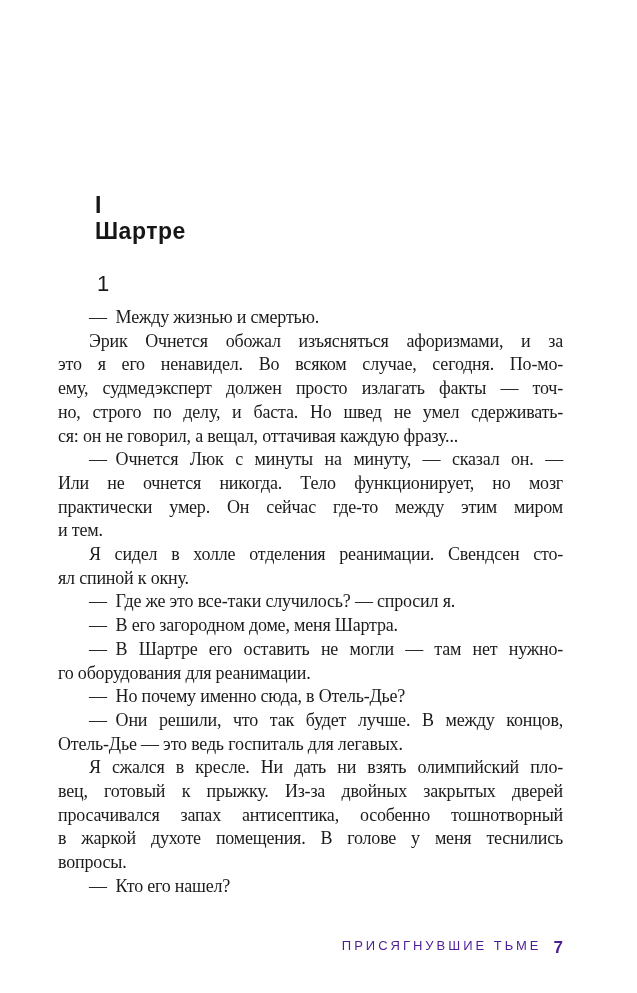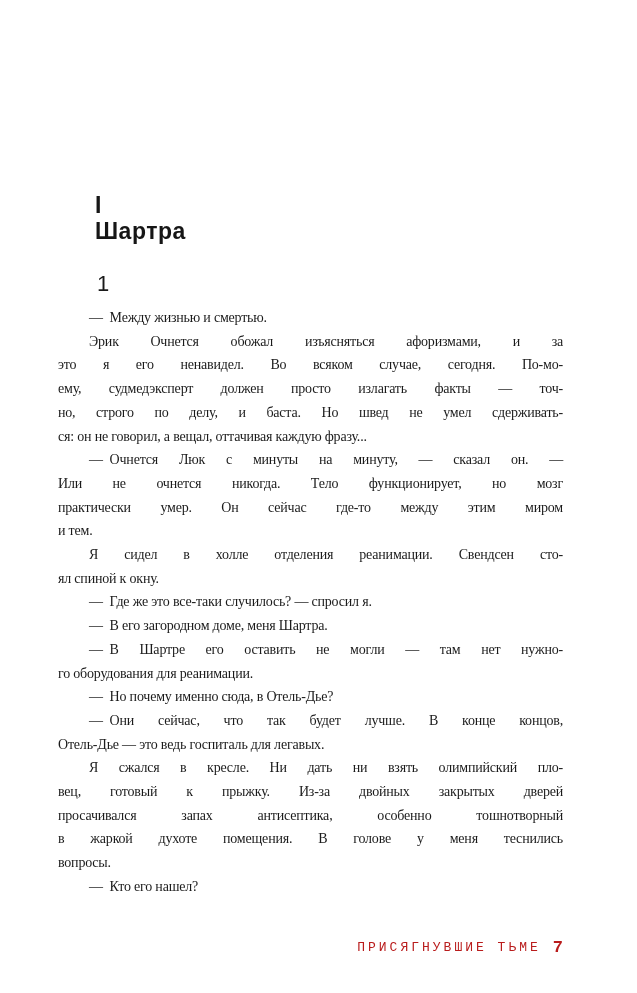--- a/index.html
+++ b/index.html
@@ -46,21 +46,21 @@
     color: #1a1a1a;
   }
 
   
   .body-text {
     position: absolute;
     left: 58px;
     top: 306px;
     width: 505px;
     font-family: "Liberation Serif", serif;
-    font-size: 14px;
+    font-size: 18px;
     line-height: 23.7px;
     letter-spacing: -0.2px;
     color: #1b1b1b;
   }
   .body-text .line {
     text-align: justify;
     text-align-last: left;
     white-space: normal;
   }
   .body-text .line.jl {
@@ -69,44 +69,44 @@
   .body-text .line.indent {
     text-indent: 31px;
   }
 
   
   .page-footer {
     position: absolute;
     right: 74px;
     top: 938px;
     display: flex;
-    align-items: center;
-    font-family: Liberation Mono, monospace;
-    color: #b91c1c;
+    align-items: flex-start;
+    font-family: Liberation Sans, sans-serif;
+    color: #4c1d95;
   }
   .running-title {
     font-size: 13px;
     letter-spacing: 3px;
     font-weight: normal;
   }
   .page-number {
     font-size: 17px;
     font-weight: bold;
     margin-left: 12px;
     letter-spacing: 0;
   }
 </style>
 </head>
 <body>
 
 <div class="page">
 
   <div class="part-heading">
     <div>I</div>
-    <div>Шартра</div>
+    <div>Шартре</div>
   </div>
 
   <div class="section-number">1</div>
 
   <div class="body-text" id="body-text">
       <div class="line indent">— Между жизнью и смертью.</div>
       <div class="line indent jl">Эрик Очнется обожал изъясняться афоризмами, и за</div>
       <div class="line jl">это я его ненавидел. Во всяком случае, сегодня. По-мо-</div>
       <div class="line jl">ему, судмедэксперт должен просто излагать факты — точ-</div>
       <div class="line jl">но, строго по делу, и баста. Но швед не умел сдерживать-</div>
@@ -115,21 +115,21 @@
       <div class="line jl">Или не очнется никогда. Тело функционирует, но мозг</div>
       <div class="line jl">практически умер. Он сейчас где-то между этим миром</div>
       <div class="line">и тем.</div>
       <div class="line indent jl">Я сидел в холле отделения реанимации. Свендсен сто-</div>
       <div class="line">ял спиной к окну.</div>
       <div class="line indent">— Где же это все-таки случилось? — спросил я.</div>
       <div class="line indent">— В его загородном доме, меня Шартра.</div>
       <div class="line indent jl">— В Шартре его оставить не могли — там нет нужно-</div>
       <div class="line">го оборудования для реанимации.</div>
       <div class="line indent">— Но почему именно сюда, в Отель-Дье?</div>
-      <div class="line indent jl">— Они сейчас, что так будет лучше. В конце концов,</div>
+      <div class="line indent jl">— Они решили, что так будет лучше. В между концов,</div>
       <div class="line">Отель-Дье — это ведь госпиталь для легавых.</div>
       <div class="line indent jl">Я сжался в кресле. Ни дать ни взять олимпийский пло-</div>
       <div class="line jl">вец, готовый к прыжку. Из-за двойных закрытых дверей</div>
       <div class="line jl">просачивался запах антисептика, особенно тошнотворный</div>
       <div class="line jl">в жаркой духоте помещения. В голове у меня теснились</div>
       <div class="line">вопросы.</div>
       <div class="line indent">— Кто его нашел?</div>
     </div>
 
   <div class="page-footer">

